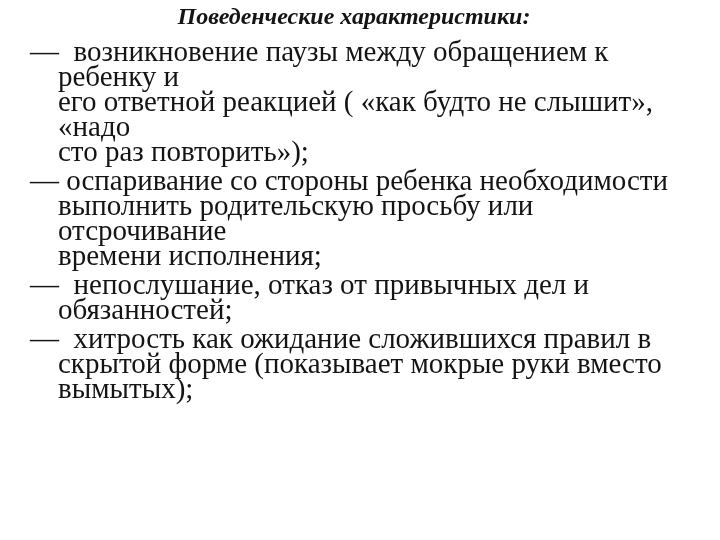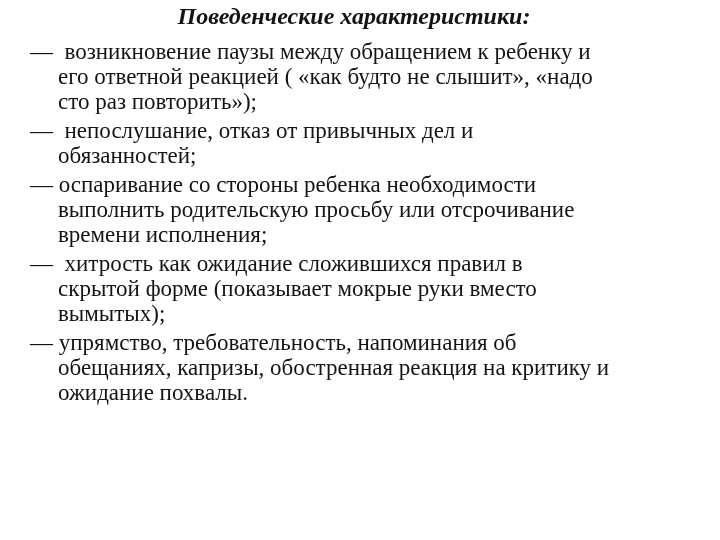--- a/index.html
+++ b/index.html
@@ -37,43 +37,40 @@
     position:relative;
     left:-6px;
   }
   .bullet-list{
     list-style:none;
     margin-top:9px;
     padding-left:58px;
     padding-right:18px;
   }
   .bullet-list li{
-    font-size:23px;
+    font-size:29px;
     line-height:25px;
     margin-bottom:4px;
     text-indent:-28px;      
     white-space:pre-wrap;   
   }
 </style>
 </head>
 <body>
 
 <div class="slide">
 
   <h2 class="slide-subtitle">Поведенческие характеристики:</h2>
 
   <ul class="bullet-list">
     <li>—  возникновение паузы между обращением к ребенку и
 его ответной реакцией ( «как будто не слышит», «надо
 сто раз повторить»);</li>
-    <li>—  непослушание, отказ от привычных дел и
-обязанностей;</li>
     <li>— оспаривание со стороны ребенка необходимости
 выполнить родительскую просьбу или отсрочивание
 времени исполнения;</li>
+    <li>—  непослушание, отказ от привычных дел и
+обязанностей;</li>
     <li>—  хитрость как ожидание сложившихся правил в
 скрытой форме (показывает мокрые руки вместо
 вымытых);</li>
-    <li>— упрямство, требовательность, напоминания об
-обещаниях, капризы, обостренная реакция на критику и
-ожидание похвалы.</li>
   </ul>
 </div>
 
 </body></html>

